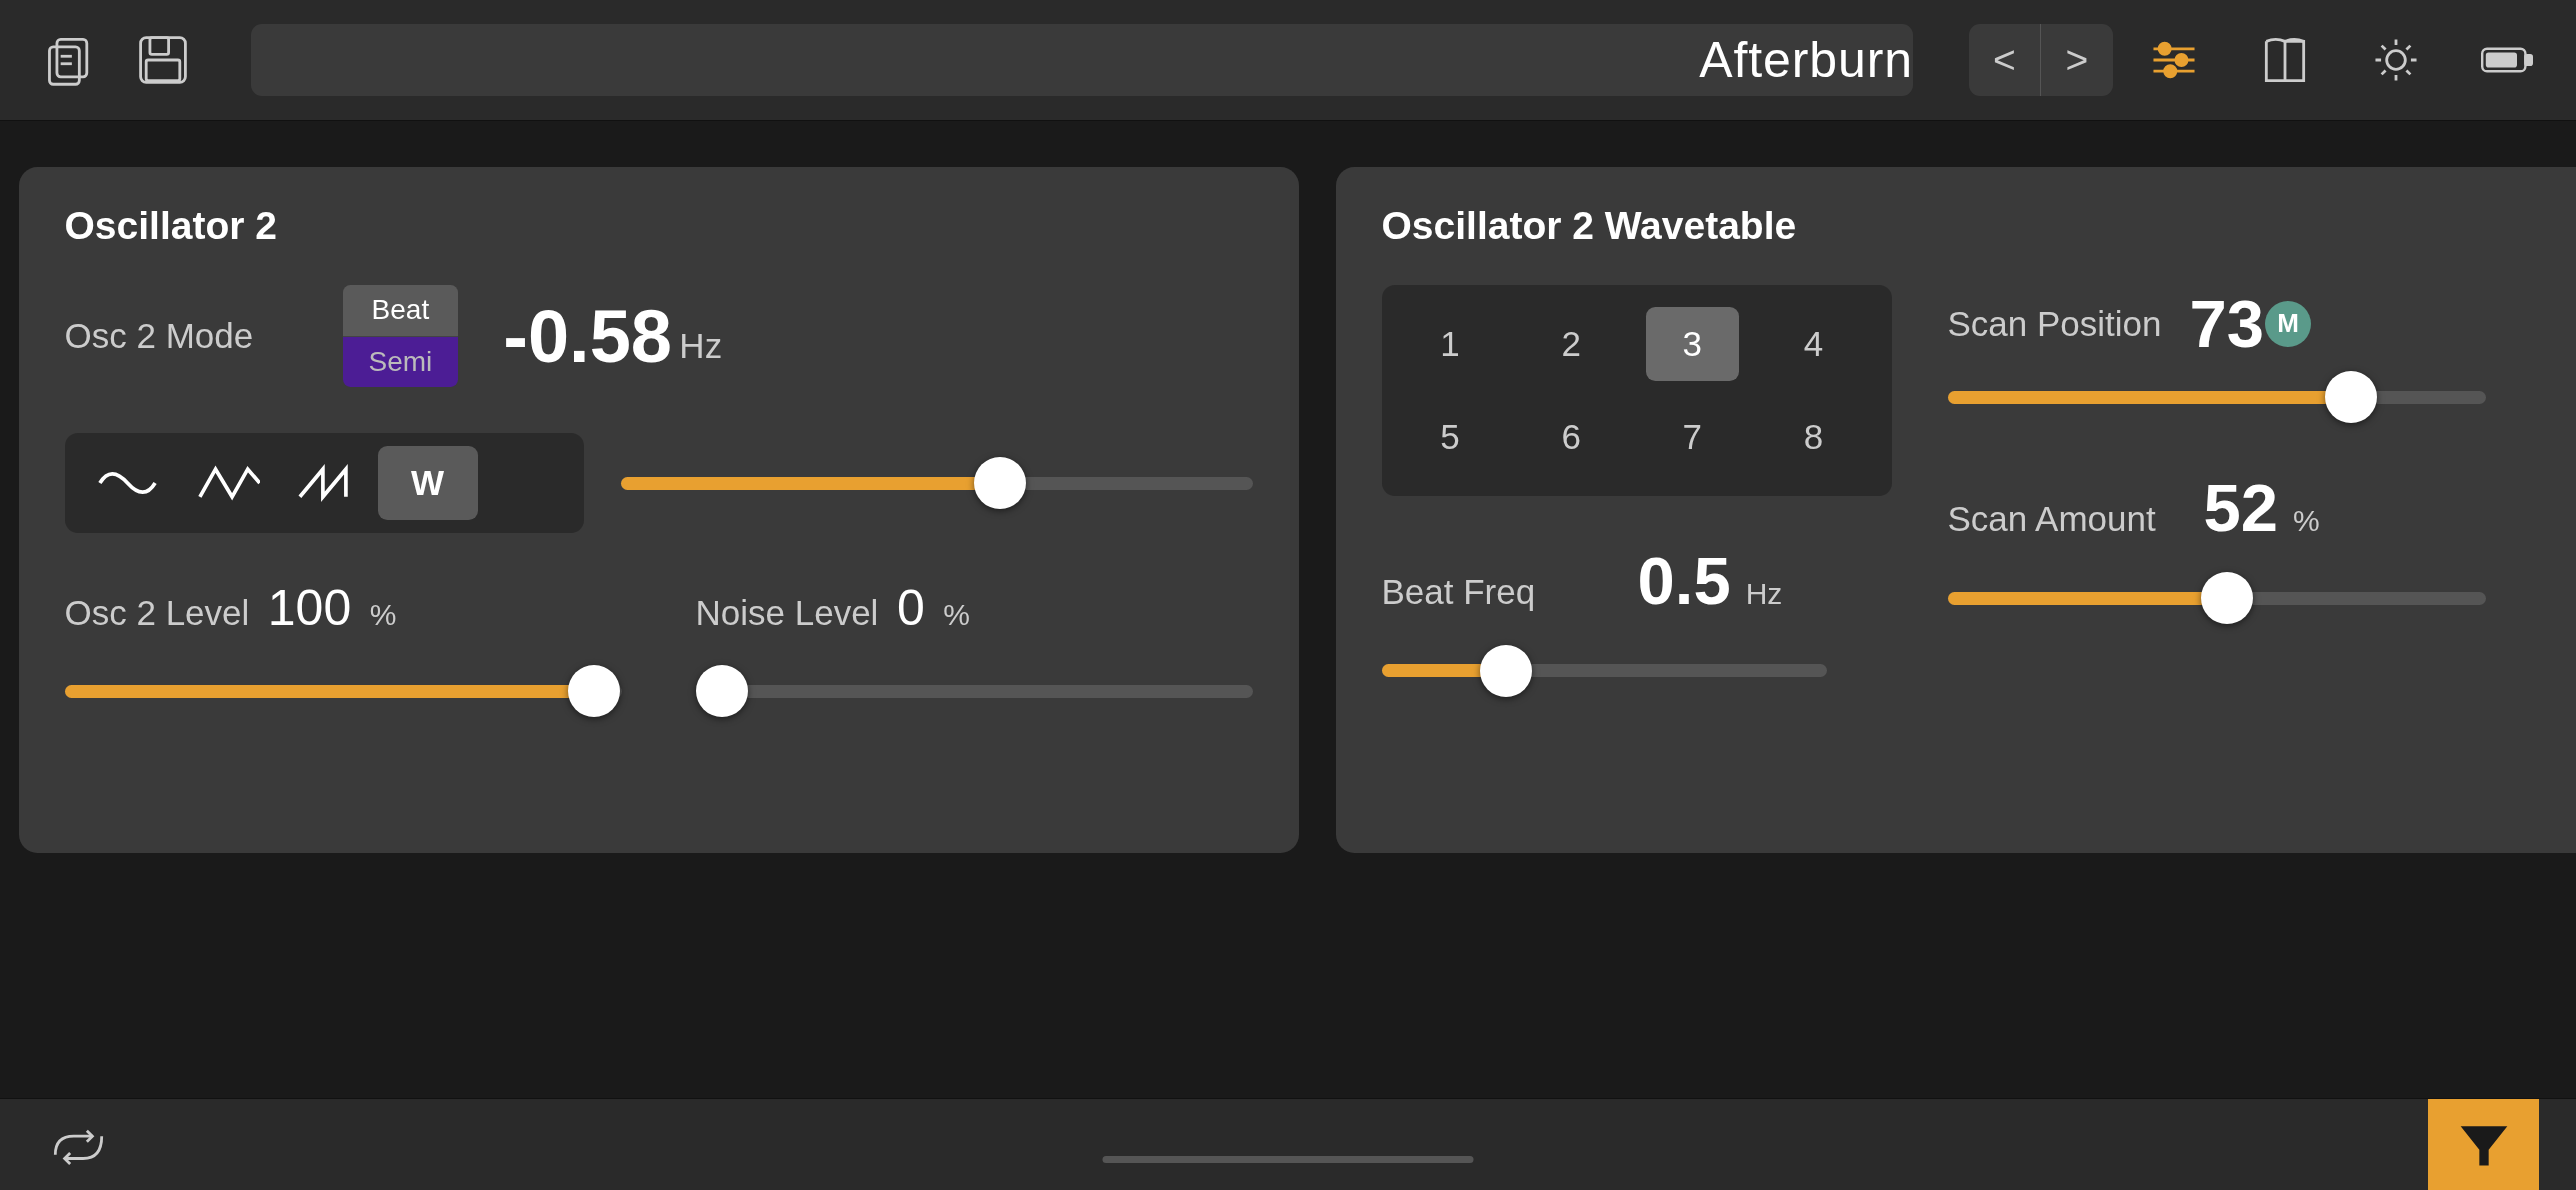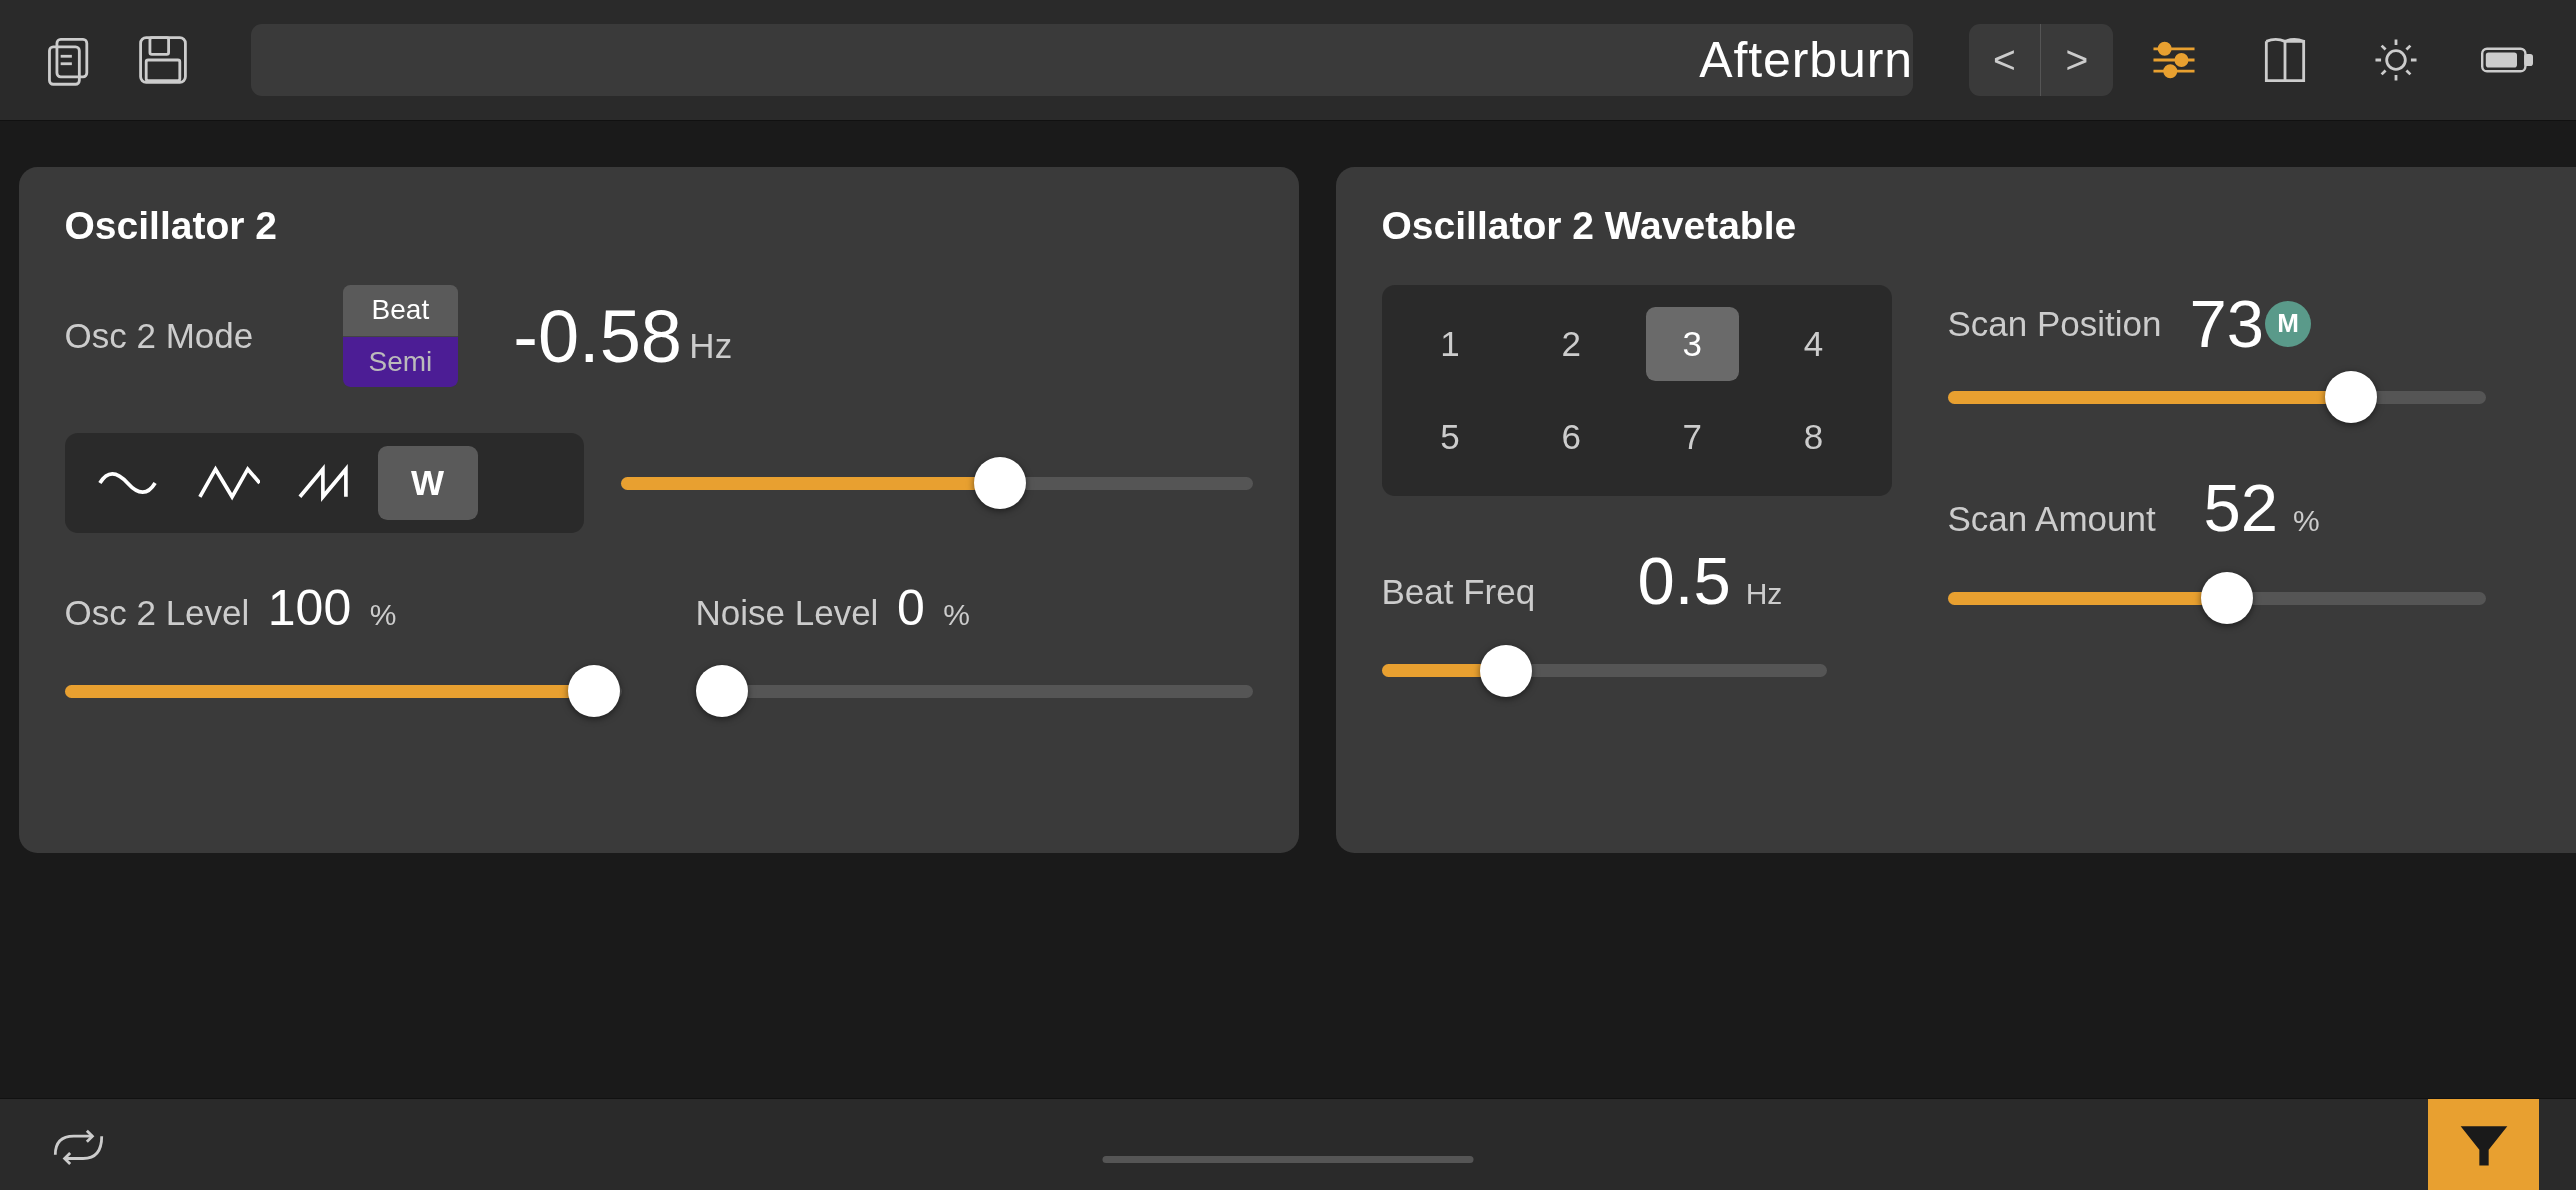--- a/index.html
+++ b/index.html
@@ -175,22 +175,22 @@
       color: #bbb;
       font-size: 28px;
       padding: 9.3px 26px;
       cursor: pointer;
       text-align: center;
       border-top: 0.9px solid #444;
     }
     .detuning-value {
       color: #fff;
       font-size: 74px;
-      font-weight: 400;
-      margin-left: 18px;
+      font-weight: 700;
+      margin-left: 8px;
     }
     .detuning-unit {
       font-size: 35px;
       color: #ccc;
       align-self: flex-end;
       padding-bottom: 13px;
     }
 
     
     .waveform-row {
@@ -387,21 +387,21 @@
       margin-bottom: 26px;
     }
     .scan-label {
       color: #ccc;
       font-size: 35px;
       min-width: 241px;
     }
     .scan-value {
       color: #fff;
       font-size: 67px;
-      font-weight: 400;
+      font-weight: 700;
     }
     .scan-unit {
       color: #ccc;
       font-size: 30px;
     }
 
     
     .m-badge {
       width: 46px;
       height: 46px;

